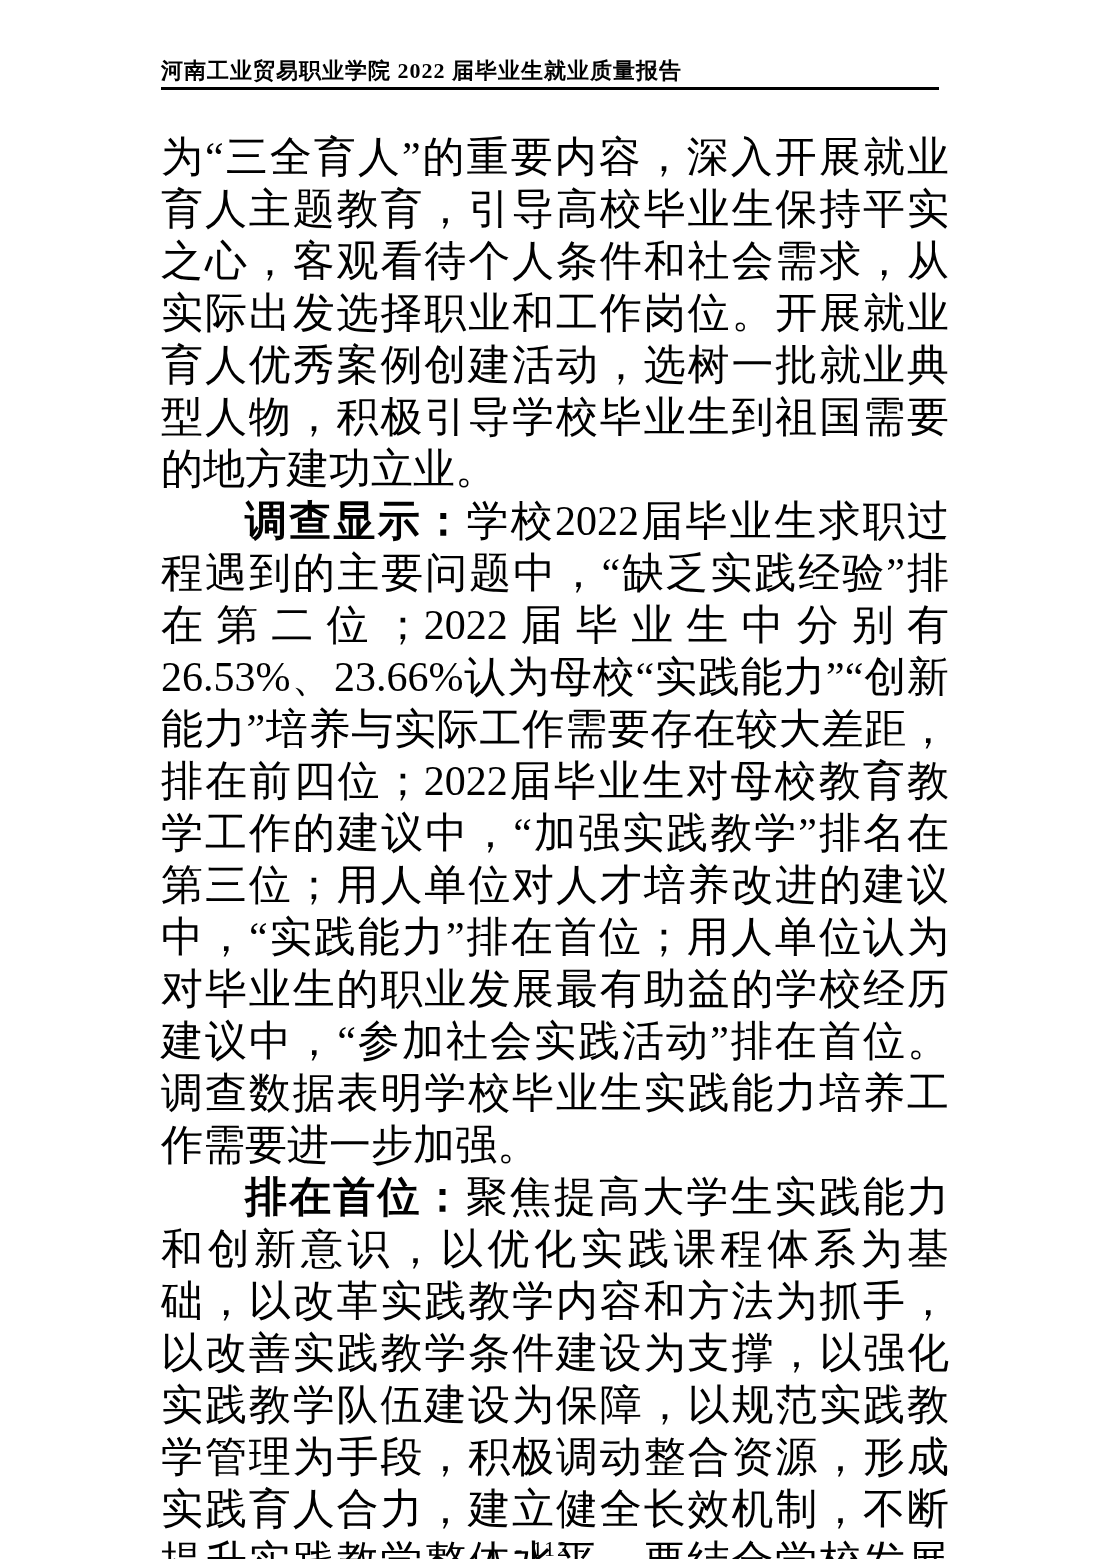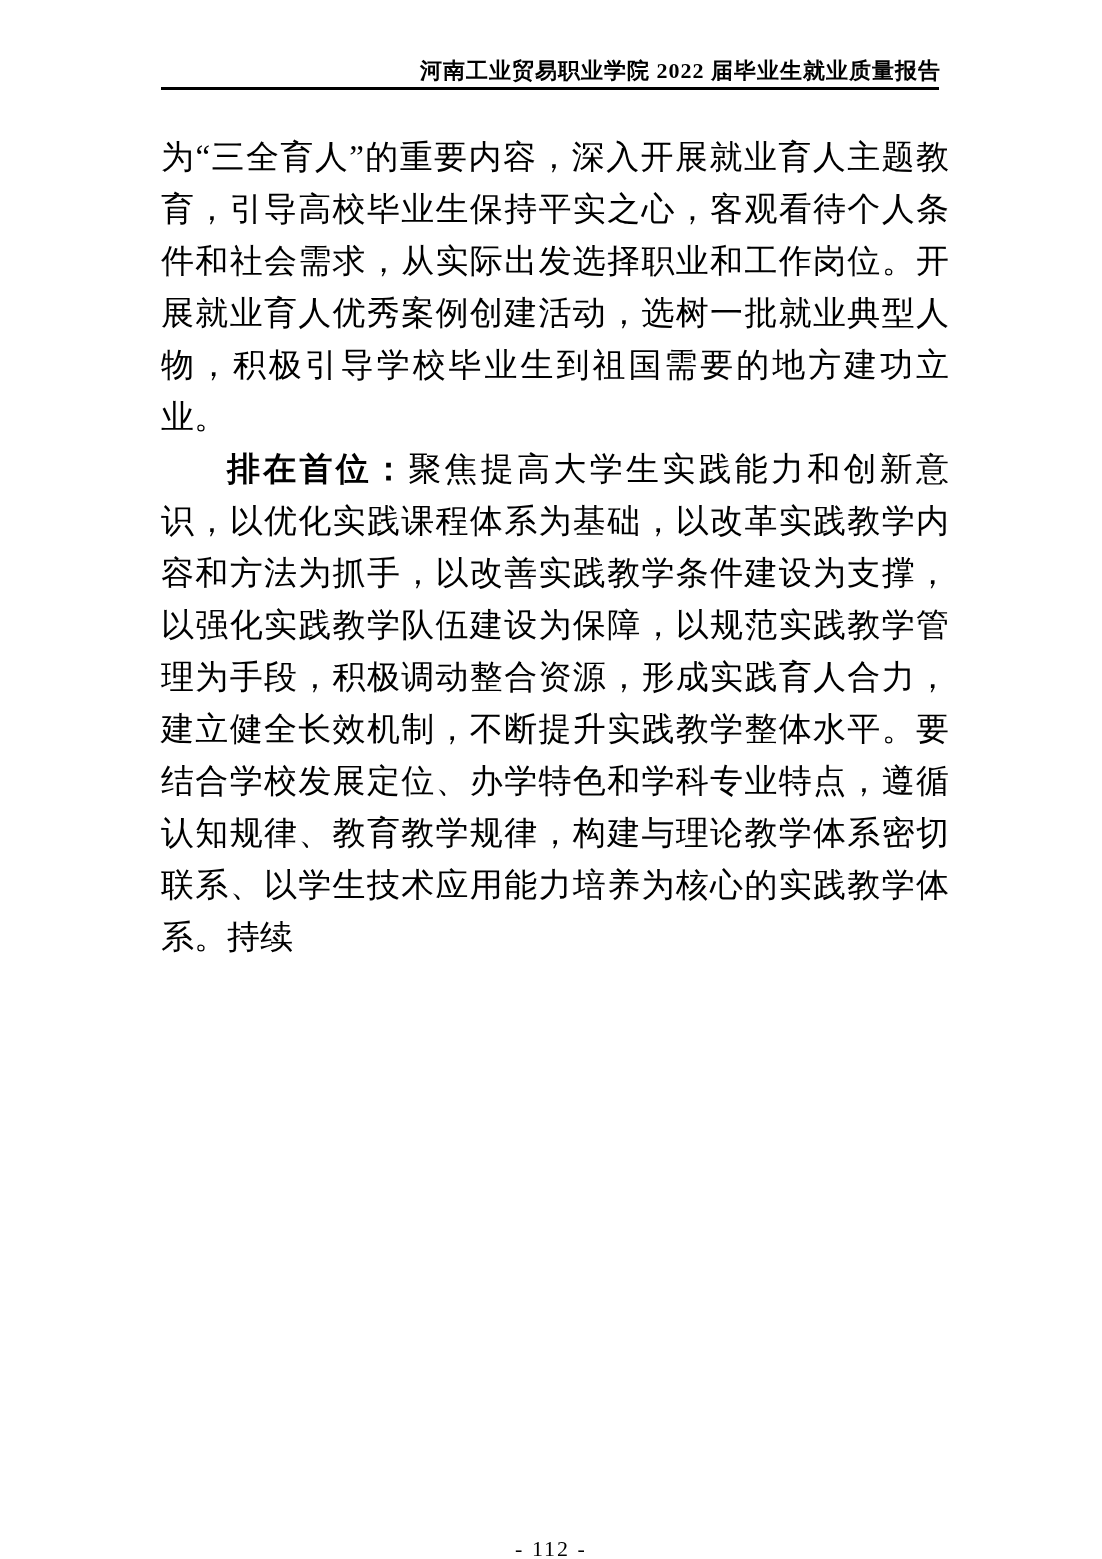--- a/index.html
+++ b/index.html
@@ -12,42 +12,42 @@
     background: #ffffff;
     color: #000000;
     font-family: "Liberation Serif", serif;
     overflow: hidden;
   }
   .header-title {
     position: absolute;
     top: 56px;
     left: 161px;
     width: 780px;
-    text-align: right;
+    text-align: left;
     font-size: 22px;
     font-weight: bold;
     letter-spacing: 1px;
     font-family: "Liberation Serif", serif;
   }
   .header-rule {
     position: absolute;
     top: 87px;
     left: 161px;
     width: 778px;
     height: 0;
     border-top: 3px solid #000000;
   }
   .body-area {
     position: absolute;
     top: 131px;
     left: 161px;
     width: 788px;
   }
   .body-area p {
-    font-size: 33px;
+    font-size: 42px;
     line-height: 52px;
     text-align: justify;
     text-justify: inter-ideograph;
     color: #000000;
   }
   .body-area p.indent { text-indent: 2em; }
   .body-area p.heading {
     font-family: "Liberation Sans", sans-serif;
     font-weight: bold;
   }
@@ -70,18 +70,19 @@
 <body>
 
 <div class="page">
 
   <div class="header-title">河南工业贸易职业学院 2022 届毕业生就业质量报告</div>
 
   <div class="header-rule"></div>
 
   <div class="body-area">
       <p class="body-par">为“三全育人”的重要内容，深入开展就业育人主题教育，引导高校毕业生保持平实之心，客观看待个人条件和社会需求，从实际出发选择职业和工作岗位。开展就业育人优秀案例创建活动，选树一批就业典型人物，积极引导学校毕业生到祖国需要的地方建功立业。</p>
+      <p class="body-par indent"><b class="lead">调查显示：</b>学校2022届毕业生求职过程遇到的主要问题中，“缺乏实践经验”排在第二位；2022届毕业生中分别有26.53%、23.66%认为母校“实践能力”“创新能力”培养与实际工作需要存在较大差距，排在前四位；2022届毕业生对母校教育教学工作的建议中，“加强实践教学”排名在第三位；用人单位对人才培养改进的建议中，“实践能力”排在首位；用人单位认为对毕业生的职业发展最有助益的学校经历建议中，“参加社会实践活动”排在首位。调查数据表明学校毕业生实践能力培养工作需要进一步加强。</p>
       <p class="body-par indent"><b class="lead">排在首位：</b>聚焦提高大学生实践能力和创新意识，以优化实践课程体系为基础，以改革实践教学内容和方法为抓手，以改善实践教学条件建设为支撑，以强化实践教学队伍建设为保障，以规范实践教学管理为手段，积极调动整合资源，形成实践育人合力，建立健全长效机制，不断提升实践教学整体水平。要结合学校发展定位、办学特色和学科专业特点，遵循认知规律、教育教学规律，构建与理论教学体系密切联系、以学生技术应用能力培养为核心的实践教学体系。持续</p>
     </div>
 
   <div class="footer">- 112 -</div>
 
 </div>
 
 </body></html>

